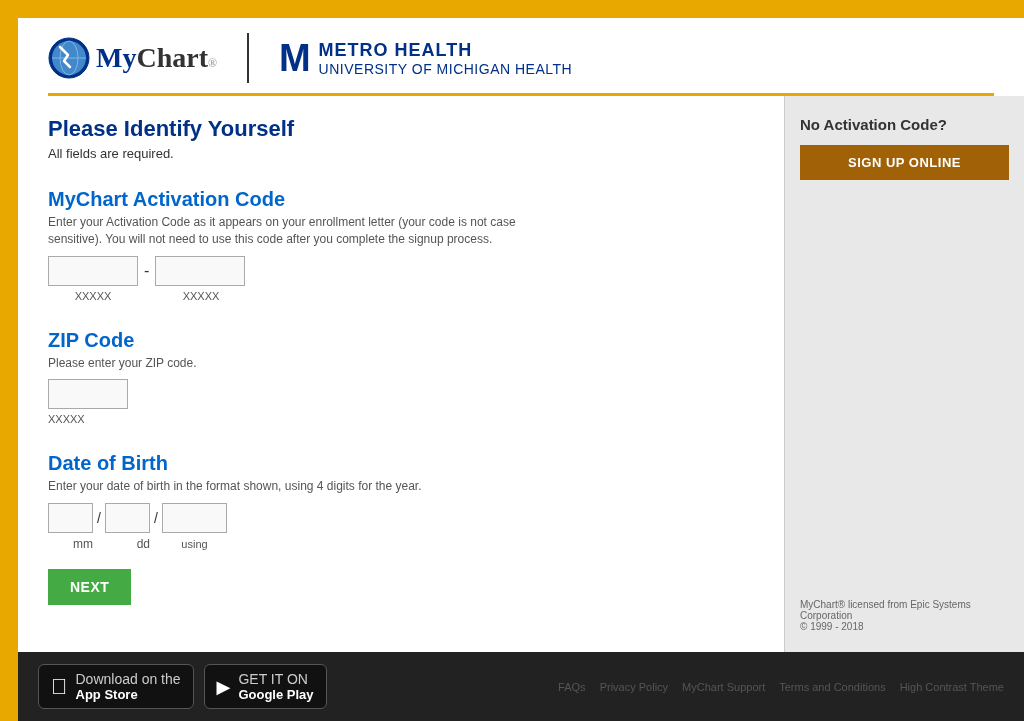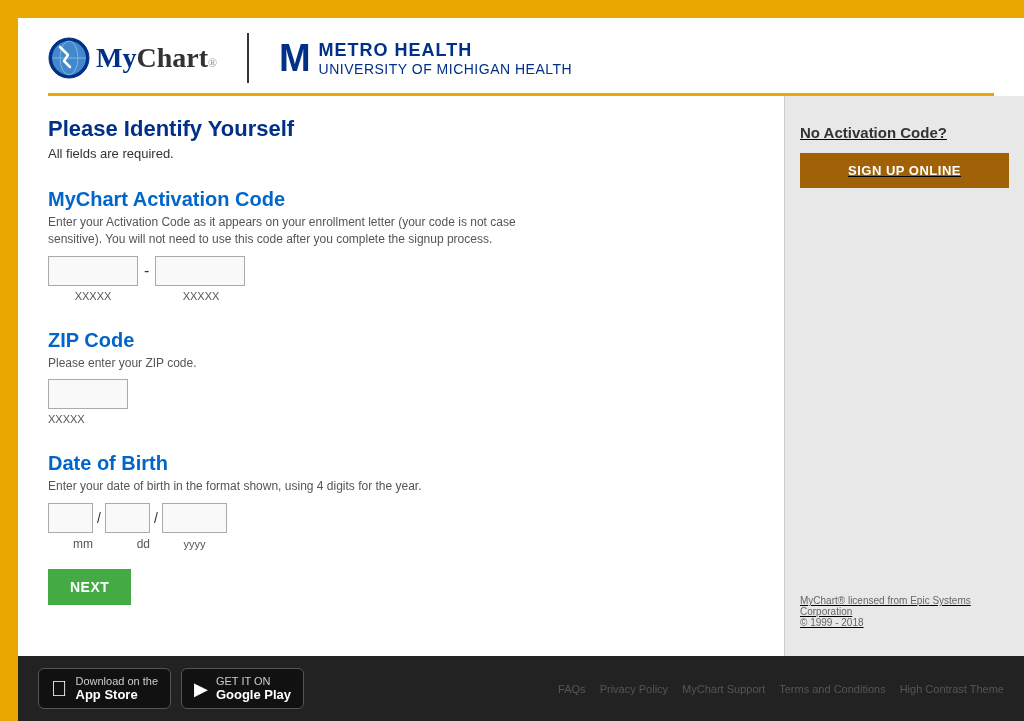--- a/index.html
+++ b/index.html
@@ -41,26 +41,25 @@
     
     .form-section {
       flex: 1;
       padding: 20px 30px 20px 30px;
       position: relative;
     }
     
     .right-sidebar {
       width: 240px;
       background: #e8e8e8;
-      padding: 28px 15px;
+      padding: 20px 15px;
       border-left: 1px solid #ccc;
       display: flex;
       flex-direction: column;
       align-items: flex-start;
-      text-decoration: underline;
     }
     
     .header {
       display: flex;
       align-items: center;
       padding: 15px 30px 10px 30px;
       gap: 20px;
     }
     
     .mychart-logo {
@@ -291,21 +290,21 @@
     }
     .app-btn-icon {
       font-size: 22px;
       color: white;
     }
     .app-btn-text {
       display: flex;
       flex-direction: column;
     }
     .app-btn-small {
-      font-size: 11px;
+      font-size: 14px;
       color: #ccc;
     }
     .app-btn-large {
       font-size: 13px;
       color: white;
       font-weight: bold;
     }
     .footer-links {
       display: flex;
       gap: 14px;
@@ -424,21 +423,21 @@
             <span class="dob-sep">/</span>
             <input class="dob-input-sm" type="text" style="">
             <span class="dob-sep">/</span>
             <input class="dob-input-lg" type="text" style="">
           </div>
           <div class="dob-labels">
             <span class="dob-lbl">mm</span>
             <span class="dob-sep-space"></span>
             <span class="dob-lbl">dd</span>
             <span class="dob-sep-space"></span>
-            <span class="dob-lbl-lg">yyyy</span>
+            <span class="dob-lbl-lg">using</span>
           </div>
         </div>
 
         
         <button class="next-btn">NEXT</button>
       </div>
 
       <div class="right-sidebar">
         <div class="right-sidebar-inner">
           <p class="no-activation-title">No Activation Code?</p>

